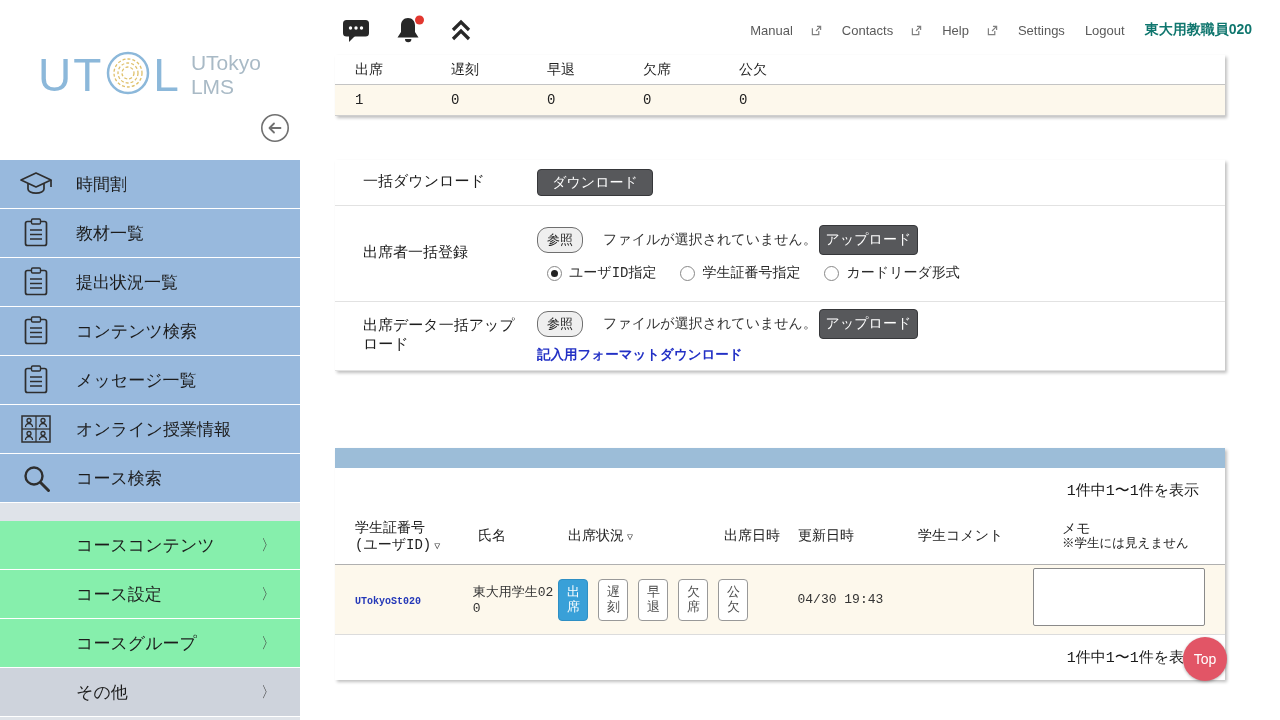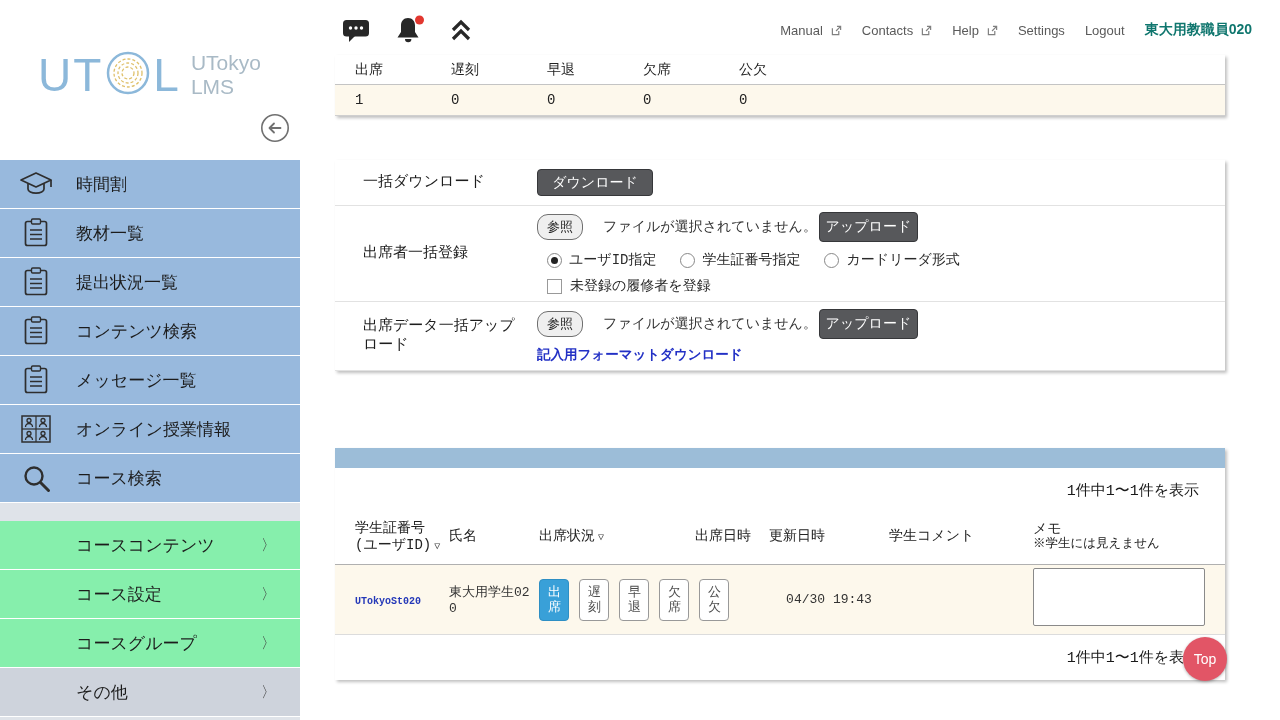--- a/index.html
+++ b/index.html
@@ -21,21 +21,21 @@
   .menu-spacer { height:18px; background:#dfe3e9; }
   .menu-item2 { height:49px; background:#86efac; border-bottom:1px solid #fff; display:flex; align-items:center; justify-content:space-between; padding:0 24px 0 76px; cursor:pointer; }
   .menu-item2.alt { background:#ced3dc; }
   .chev { color:#3f3f3f; font-size:15px; }
 
   
   .topbar { position:absolute; left:300px; top:0; width:980px; height:60px; background:#fff; }
   .tb-icons { position:absolute; left:42px; top:14px; display:flex; gap:22px; align-items:center; }
   .tb-icon { cursor:pointer; display:flex; }
   .tb-links { position:absolute; right:28px; top:0; height:60px; display:flex; gap:20px; align-items:center; }
-  .tb-link { font-size:13px; color:#5a5a5a; display:flex; gap:8px; align-items:center; cursor:pointer; }
+  .tb-link { font-size:13px; color:#5a5a5a; display:flex; gap:18px; align-items:center; cursor:pointer; }
   .tb-user { font-size:14px; color:#0f766e; font-weight:bold; }
 
   
   .panel { position:absolute; background:#fff; box-shadow:2px 2px 3px rgba(0,0,0,0.25);font-family:Liberation Mono, monospace; }
 
   
   .summary { left:335px; top:55px; width:890px; }
   .sum-head { display:flex; height:30px; align-items:center; border-bottom:1px solid #c4c4c4; }
   .sum-vals { display:flex; height:31px; align-items:center; background:#fdf8ec; border-bottom:1px solid #cfcfcf; }
   .sum-cell { width:96px; padding-left:20px; font-size:14px; color:#222; }
@@ -63,21 +63,21 @@
   .cb { width:15px; height:15px; border:1px solid #999; background:#fff; flex:none; }
   .format-link { font-size:13.5px; font-weight:bold; color:#2230c5; margin-top:7px; cursor:pointer; }
 
   
   .list-section { left:335px; top:448px; width:890px; }
   .bar2 { height:20px; background:#9cbdd8; }
   .count-row { text-align:right; padding:13px 26px 9px 0; font-size:15px; color:#1a1a1a; }
   .lt-header { display:flex; align-items:center; height:56px; border-bottom:1px solid #b0b0b0; font-size:14px; color:#222; line-height:1.2; }
   .lt-row { display:flex; align-items:center; height:70px; background:#fdf8ec; border-bottom:1px solid #dcdcdc; }
   .c1 { width:114px; padding-left:20px; }
-  .c2 { width:90px; padding-right:4px; }
+  .c2 { width:90px; padding-right:4px;margin-left:29px; }
   .c3 { width:156px; }
   .c4 { width:74px; }
   .c5 { width:120px; }
   .c6 { width:144px; }
   .c7 { flex:1; padding-right:20px; }
   .sort { font-size:10px; color:#444; margin-left:3px; }
   .hdr-note { font-size:12.5px; }
   .id-link { font-size:10px; font-weight:bold; color:#2438b8; cursor:pointer; }
   .name-cell { font-size:13px; color:#333; word-break:break-all; }
   .status-group { display:flex; gap:10px; }
@@ -326,24 +326,20 @@
         </label>
         <label class="radio">
           <span class="rb"></span>
           <span>学生証番号指定</span>
         </label>
         <label class="radio">
           <span class="rb"></span>
           <span>カードリーダ形式</span>
         </label>
       </div>
-      <label class="check-line">
-        <span class="cb"></span>
-        <span>未登録の履修者を登録</span>
-      </label>
     </div>
   </div>
 
   <div class="form-row row-upl">
     <div class="form-label">出席データ一括アップロード</div>
     <div class="form-content">
       <div class="file-line">
         <button class="btn-browse">参照</button>
         <span class="file-text">ファイルが選択されていません。</span>
         <button class="btn-dark btn-upload">アップロード</button>

